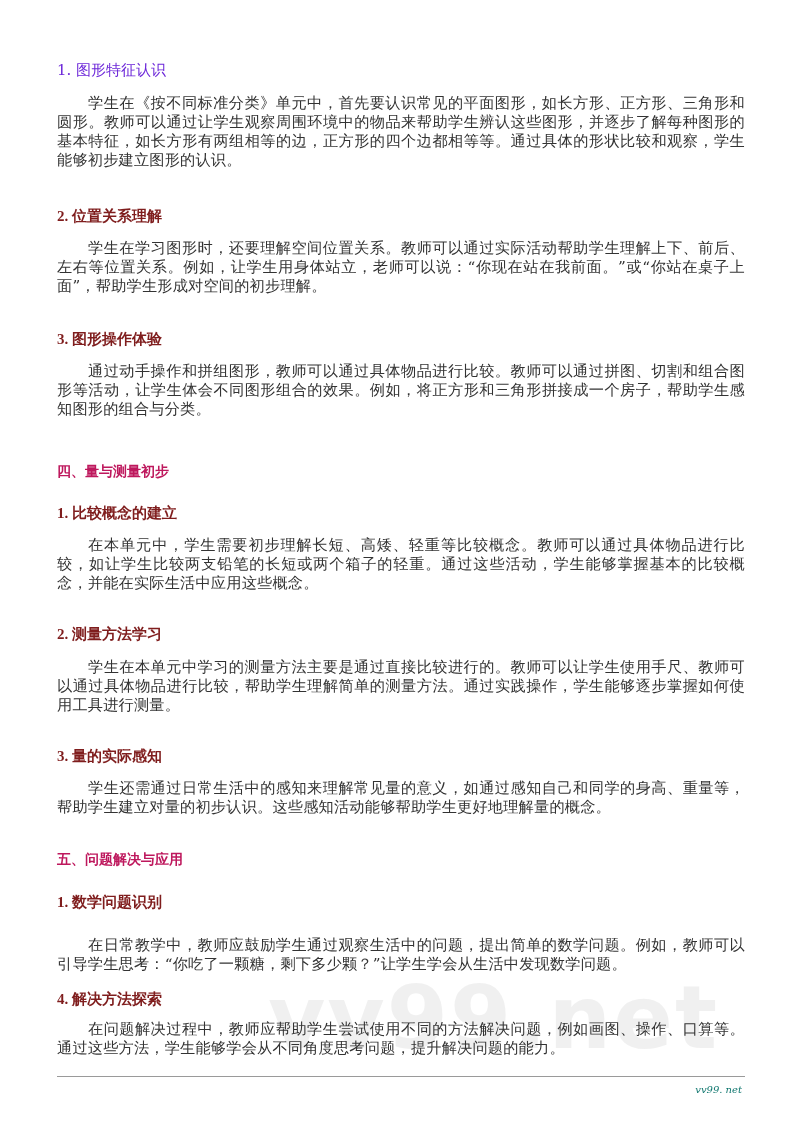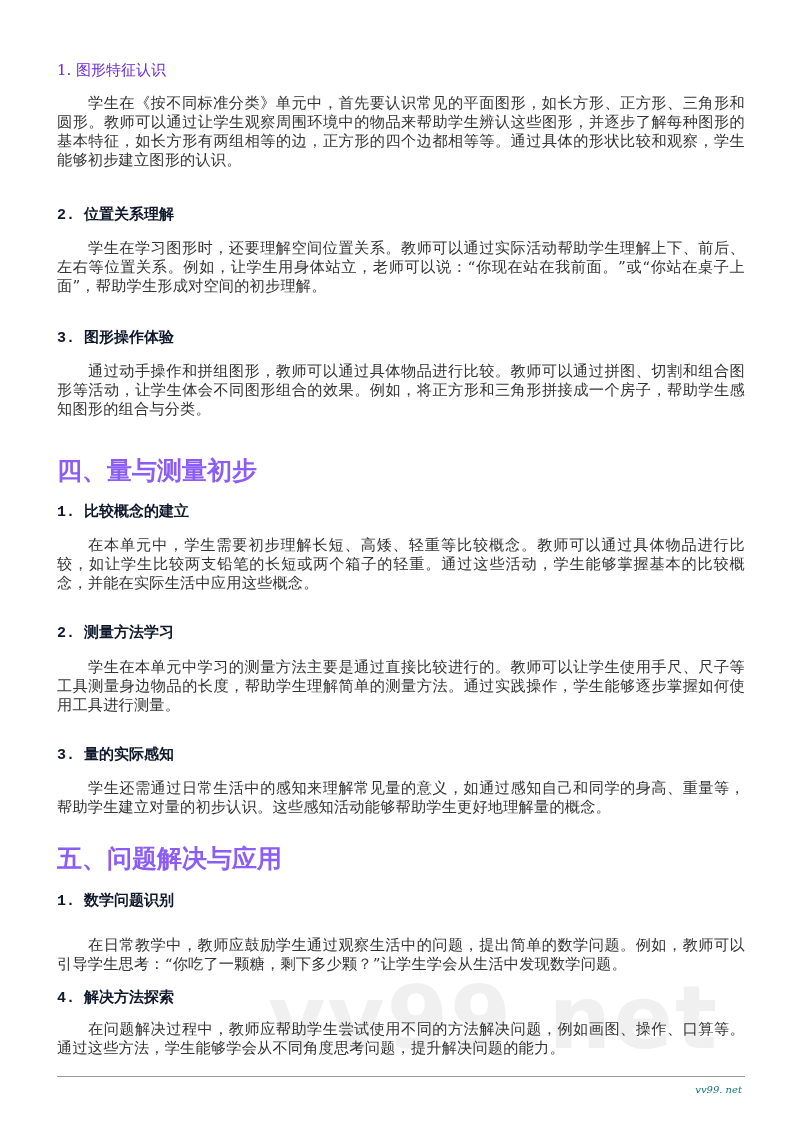--- a/index.html
+++ b/index.html
@@ -4,27 +4,27 @@
 <style>
   html, body { margin: 0; padding: 0; background: #ffffff; }
   body {
     width: 800px; height: 1130px; position: relative; overflow: hidden;
     font-family: "DejaVu Serif", "Liberation Serif", serif;
     color: #2a2a2a;
   }
   .page { position: absolute; left: 57px; top: 0; width: 688px; }
   .h4 {
     position: absolute; left: 0; font-size: 15px; line-height: 20px;
-    font-family: Liberation Mono, monospace; font-weight: bold; color: #0f172a;
+    font-family: Liberation Serif, serif; font-weight: bold; color: #7f1d1d;
     white-space: nowrap;
   }
   .h4.light { font-weight: normal; font-family: "DejaVu Serif", "Liberation Serif", serif; color: #6d28d9; }
   .h3 {
-    position: absolute; left: 0; font-size: 25px; line-height: 24px;
-    font-family: "DejaVu Sans", "Liberation Sans", sans-serif; font-weight: bold; color: #8b5cf6;
+    position: absolute; left: 0; font-size: 14px; line-height: 24px;
+    font-family: "DejaVu Sans", "Liberation Sans", sans-serif; font-weight: bold; color: #be185d;
     white-space: nowrap;
   }
   .para {
     position: absolute; left: 0; width: 688px;
     font-size: 15.2px; line-height: 19px; color: #333;
     text-indent: 31px; text-align: justify; letter-spacing: 0.2px;
   }
   .rule {
     position: absolute; left: 57px; top: 1076px; width: 688px; height: 0;
     border-top: 1.5px solid #9a9a9a;
@@ -56,21 +56,21 @@
 
   <div class="h4" style="top:329px">3. 图形操作体验</div>
   <div class="para" style="top:362px">通过动手操作和拼组图形，教师可以通过具体物品进行比较。教师可以通过拼图、切割和组合图形等活动，让学生体会不同图形组合的效果。例如，将正方形和三角形拼接成一个房子，帮助学生感知图形的组合与分类。</div>
 
   <div class="h3" style="top:459px">四、量与测量初步</div>
 
   <div class="h4" style="top:503px">1. 比较概念的建立</div>
   <div class="para" style="top:536px">在本单元中，学生需要初步理解长短、高矮、轻重等比较概念。教师可以通过具体物品进行比较，如让学生比较两支铅笔的长短或两个箱子的轻重。通过这些活动，学生能够掌握基本的比较概念，并能在实际生活中应用这些概念。</div>
 
   <div class="h4" style="top:624px">2. 测量方法学习</div>
-  <div class="para" style="top:658px">学生在本单元中学习的测量方法主要是通过直接比较进行的。教师可以让学生使用手尺、尺子等工具测量身边物品的长度，帮助学生理解简单的测量方法。通过实践操作，学生能够逐步掌握如何使用工具进行测量。</div>
+  <div class="para" style="top:658px">学生在本单元中学习的测量方法主要是通过直接比较进行的。教师可以让学生使用手尺、教师可以通过具体物品进行比较，帮助学生理解简单的测量方法。通过实践操作，学生能够逐步掌握如何使用工具进行测量。</div>
 
   <div class="h4" style="top:746px">3. 量的实际感知</div>
   <div class="para" style="top:779px">学生还需通过日常生活中的感知来理解常见量的意义，如通过感知自己和同学的身高、重量等，帮助学生建立对量的初步认识。这些感知活动能够帮助学生更好地理解量的概念。</div>
 
   <div class="h3" style="top:847px">五、问题解决与应用</div>
 
   <div class="h4" style="top:892px">1. 数学问题识别</div>
   <div class="para" style="top:936px">在日常教学中，教师应鼓励学生通过观察生活中的问题，提出简单的数学问题。例如，教师可以引导学生思考：“你吃了一颗糖，剩下多少颗？”让学生学会从生活中发现数学问题。</div>
 
   <div class="h4" style="top:989px">4. 解决方法探索</div>

